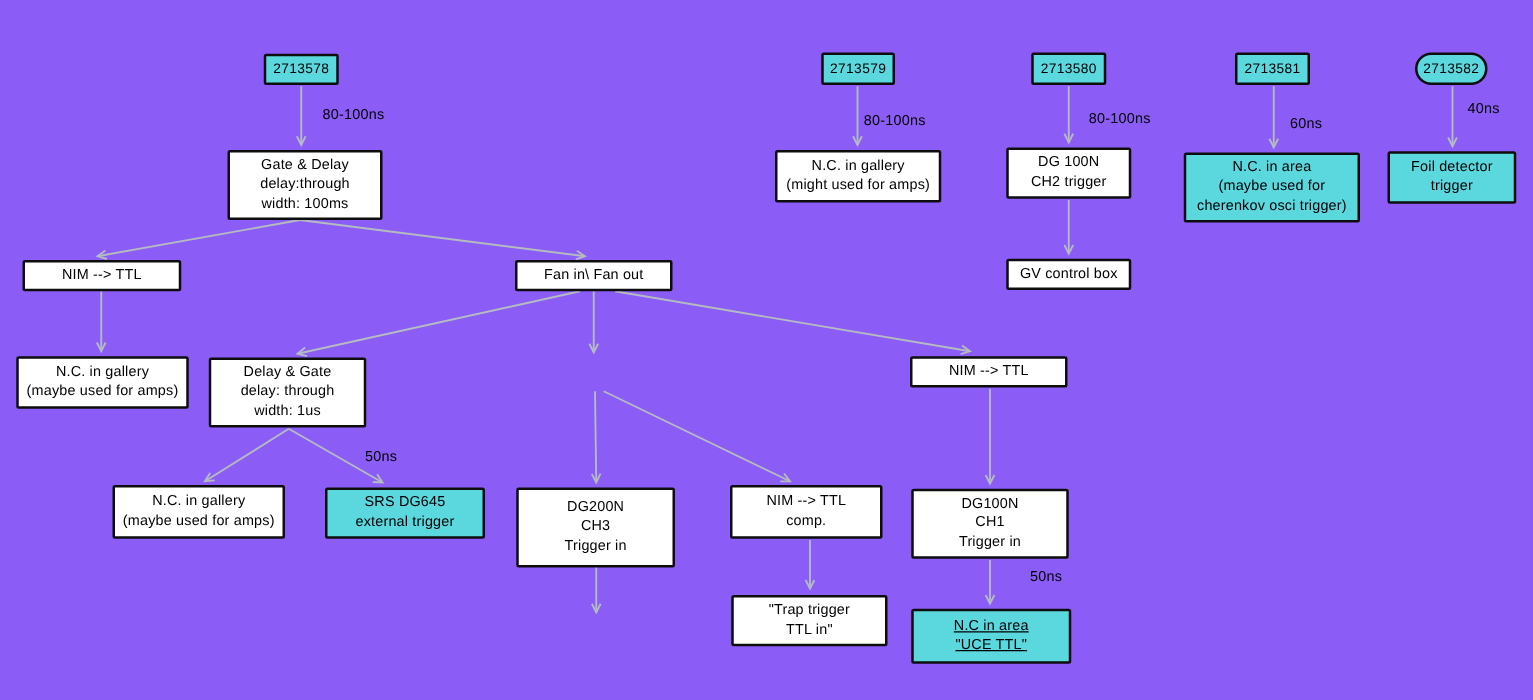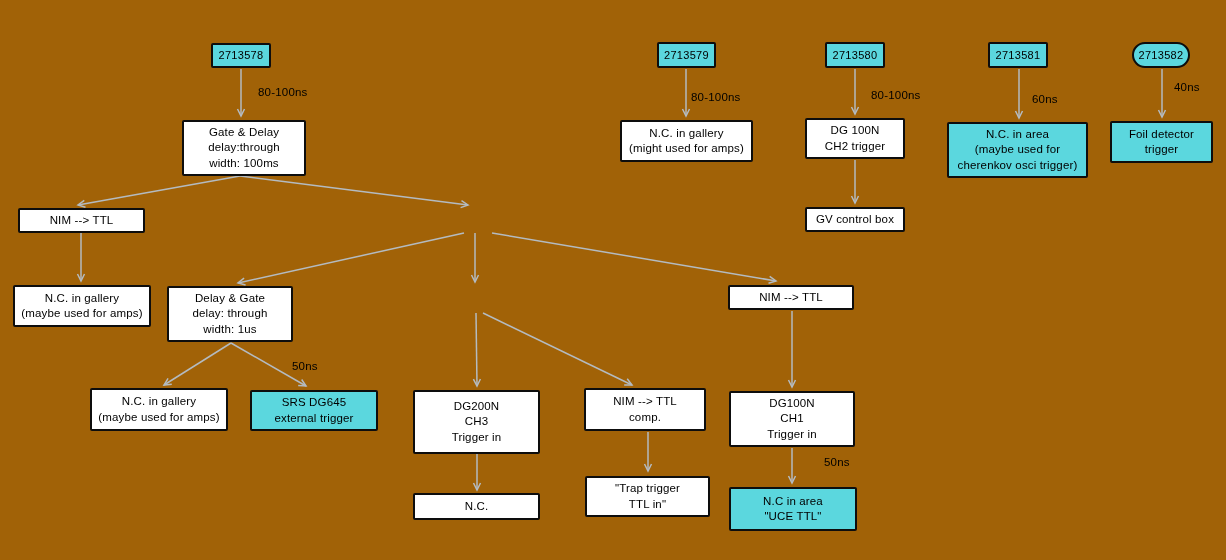--- a/index.html
+++ b/index.html
@@ -1,20 +1,20 @@
 <!DOCTYPE html>
 <html style="--cyan: #5bd7de;"><head>
 <meta charset="utf-8">
 <style>
   html, body { margin: 0; padding: 0; background: #ffffff; }
   #canvas {
     position: relative;
     width: 1226px;
     height: 560px;
-    background: #a16207;
+    background: #8b5cf6;
     font-family: "Liberation Sans", sans-serif;
     color: #000;
     overflow: hidden;
   }
   svg.arrows {
     position: absolute;
     left: 0; top: 0;
     width: 1226px; height: 560px;
   }
   svg.arrows line { stroke: #b4bbc1; stroke-width: 1.5; }
@@ -83,42 +83,42 @@
   <div class="node cyan idbox" style="left:211px; top:43px;  width:60px; height:25px;">2713578</div>
   <div class="node cyan idbox" style="left:657px; top:42px;  width:59px; height:26px;">2713579</div>
   <div class="node cyan idbox" style="left:825px; top:42px;  width:60px; height:26px;">2713580</div>
   <div class="node cyan idbox" style="left:988px; top:42px;  width:60px; height:26px;">2713581</div>
   <div class="node cyan idbox" style="left:1132px; top:42px; width:58px; height:26px;border-radius:13px;">2713582</div>
 
   <div class="node" style="left:182px; top:120px; width:124px; height:56px;">Gate &amp; Delay
 delay:through
 width: 100ms</div>
   <div class="node" style="left:18px;  top:208px; width:127px; height:25px;">NIM --&gt; TTL</div>
+  <div class="node" style="left:412px; top:208px; width:126px; height:25px;">Fan in\ Fan out</div>
   <div class="node" style="left:13px;  top:285px; width:138px; height:42px;">N.C. in gallery
 (maybe used for amps)</div>
   <div class="node" style="left:167px; top:286px; width:126px; height:56px;">Delay &amp; Gate
 delay: through
 width: 1us</div>
   <div class="node" style="left:728px; top:285px; width:126px; height:25px;">NIM --&gt; TTL</div>
   <div class="node" style="left:90px;  top:388px; width:138px; height:43px;">N.C. in gallery
 (maybe used for amps)</div>
-  <div class="node cyan" style="left:250px; top:390px; width:128px; height:41px;">SRS DG645
+  <div class="node cyan" style="left:260px; top:390px; width:128px; height:41px;">SRS DG645
 external trigger</div>
   <div class="node" style="left:413px; top:390px; width:127px; height:64px;">DG200N
 CH3
 Trigger in</div>
   <div class="node" style="left:584px; top:388px; width:122px; height:43px;">NIM --&gt; TTL
 comp.</div>
   <div class="node" style="left:729px; top:391px; width:126px; height:56px;">DG100N
 CH1
 Trigger in</div>
-  <div class="node" style="left:413px; top:493px; width:127px; height:27px;">N.C.</div>
   <div class="node" style="left:585px; top:476px; width:125px; height:41px;">"Trap trigger
 TTL in"</div>
-  <div class="node cyan" style="left:729px; top:487px; width:128px; height:44px;">N.C in area
+  <div class="node cyan" style="left:729px; top:487px; width:128px; height:44px;text-decoration:underline;">N.C in area
 "UCE TTL"</div>
 
   <div class="node" style="left:620px; top:120px; width:133px; height:42px;">N.C. in gallery
 (might used for amps)</div>
 
   <div class="node" style="left:805px; top:118px; width:100px; height:41px;">DG 100N
 CH2 trigger</div>
   <div class="node" style="left:805px; top:207px; width:100px; height:25px;">GV control box</div>
 
   <div class="node cyan" style="left:1110px; top:121px; width:103px; height:42px;">Foil detector

